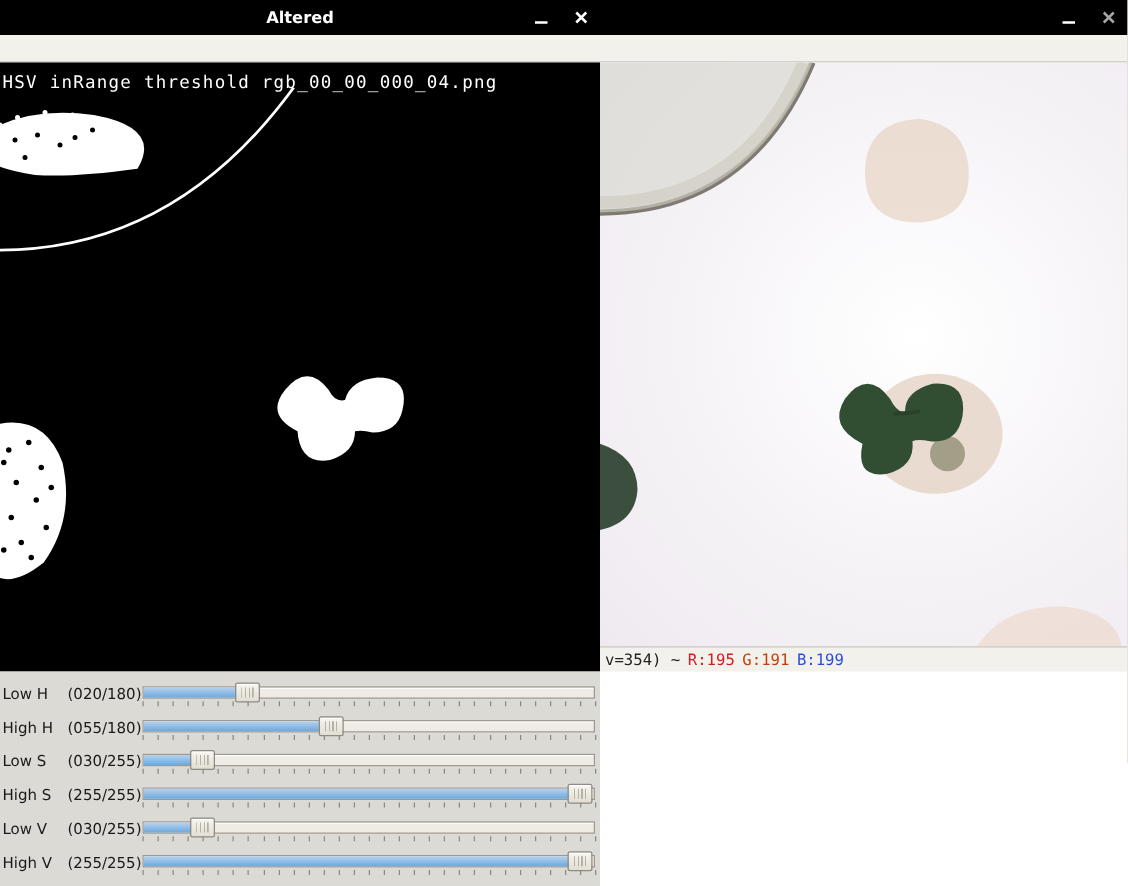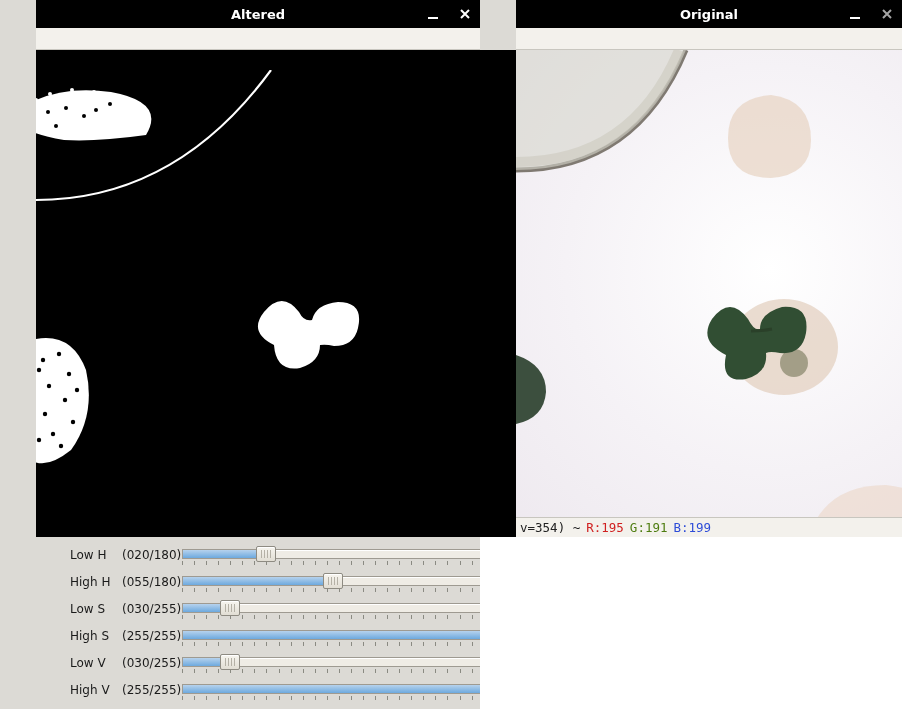--- a/index.html
+++ b/index.html
@@ -1,21 +1,21 @@
 <!DOCTYPE html>
 <html><head>
   <meta charset="utf-8">
   <style>
     * { box-sizing: border-box; margin: 0; padding: 0; }
     body {
       width: 902px; height: 709px; position: relative;
       font-family: "DejaVu Sans", "Liberation Sans", sans-serif;
       background: #dcdad5; overflow: hidden;
     }
-    .window { position: absolute; top: 0; bottom: 0; padding-left: 36px; }
+    .window { position: absolute; top: 0; bottom: 0; }
     .window.left  { left: 0; width: 480px; }
     .window.right { left: 480px; width: 422px; }
     .titlebar {
       height: 28px; background: #000; color: #fff; display: flex;
       align-items: center; position: relative;
       font-weight: bold; font-size: 13px;
     }
     .titlebar .title { position:absolute; left:0; right:0; text-align:center; pointer-events:none;}
     .titlebar .ctrls { position:absolute; right:6px; top:0; height:100%; display:flex; align-items:center; gap:14px; }
     .titlebar .ctrl { width:18px; height:18px; display:flex; align-items:center; justify-content:center; cursor:pointer; }
@@ -27,21 +27,21 @@
       position: relative; width: 480px; height: 487px; background: #000; overflow: hidden;
     }
     .altered-canvas .overlay-text {
       position:absolute; top:8px; left:2px; color:#fff;
       font-family: "DejaVu Sans Mono", monospace; font-size:14px; letter-spacing:1px;
     }
     .edge-arc { position:absolute; }
 
     
     .sliders { padding: 4px 2px 4px 2px; width:480px; }
-    .srow { display:flex; align-items:center; height:27px;margin-left:32px; }
+    .srow { display:flex; align-items:center; height:27px; }
     .srow .lbl { width:52px; font-size:12px; color:#1a1a1a; }
     .srow .vals { width:58px; font-size:12px; color:#1a1a1a; text-align:left;}
     .srow .track-wrap { flex:1; position:relative; height:22px; padding:0 2px; }
     .track {
       position:absolute; left:2px; right:2px; top:5px; height:10px;
       background:#efece5; border:1px solid #9e9a91; box-shadow:inset 0 1px 0 #fff;
     }
     .fill {
       position:absolute; left:3px; top:6px; height:8px;
       background: linear-gradient(#b6d2ed,#6da9de);
@@ -63,21 +63,21 @@
     
     .original-canvas {
       position:relative; width:422px; height:487px; background:#f3f0f3; overflow:hidden;
     }
     .status {
       position:absolute; left:0; right:0; bottom:0; height:20px;
       background:#f3f1ec; border-top:1px solid #c8c6bf;
       font-family:"DejaVu Sans Mono",monospace; font-size:12.5px;
       display:flex; align-items:center; padding:0 4px; gap:6px; color:#222;
     }
-    .status .r{color:#d02020;} .status .g{color:#4d7c0f;} .status .b{color:#2d4cd8;}
+    .status .r{color:#d02020;} .status .g{color:#c2410c;} .status .b{color:#2d4cd8;}
 
     .right-below { position:absolute; left:0; right:0; top:537px; bottom:0; background:#fff; }
 
     
     .leaf { position:absolute; }
   </style>
 </head>
 <body>
 
 <div class="window left">
@@ -92,20 +92,21 @@
       <span class="ctrl">
         <svg width="12" height="12" viewBox="0 0 12 12">
             <path d="M2 2 L10 10 M10 2 L2 10" stroke="#fff" stroke-width="2"></path>
           </svg>
       </span>
     </div>
   </div>
   <div class="content-strip"></div>
 
   <div class="altered-canvas">
+    <span class="overlay-text">HSV inRange threshold rgb_00_00_000_04.png</span>
 
     <svg class="edge-arc" style="left:-10px;top:30px" width="190" height="100">
       <path d="M0 25 Q35 5 85 12 Q140 22 120 55 Q70 62 38 60 Q8 55 0 48 Z" fill="#fff"></path>
 
       <g fill="#fff">
         <circle cx="10" cy="20" r="2"></circle>
           <circle cx="24" cy="14" r="2"></circle>
           <circle cx="46" cy="10" r="2"></circle>
         <circle cx="68" cy="12" r="2"></circle>
           <circle cx="92" cy="18" r="2"></circle>
@@ -402,21 +403,20 @@
             <span style="left: 362px;"></span>
           </div>
         <div class="thumb" style="left: 342px;"></div>
       </div>
     </div>
   </div>
 </div>
 
 <div class="window right">
   <div class="titlebar">
-    <span class="title">Original</span>
     <div class="ctrls">
       <span class="ctrl">
         <svg width="12" height="12" viewBox="0 0 12 12">
             <rect x="1" y="9" width="10" height="2" fill="#fff"></rect>
           </svg>
       </span>
       <span class="ctrl" style="opacity:.65">
         <svg width="12" height="12" viewBox="0 0 12 12">
             <path d="M2 2 L10 10 M10 2 L2 10" stroke="#fff" stroke-width="2"></path>
           </svg>

